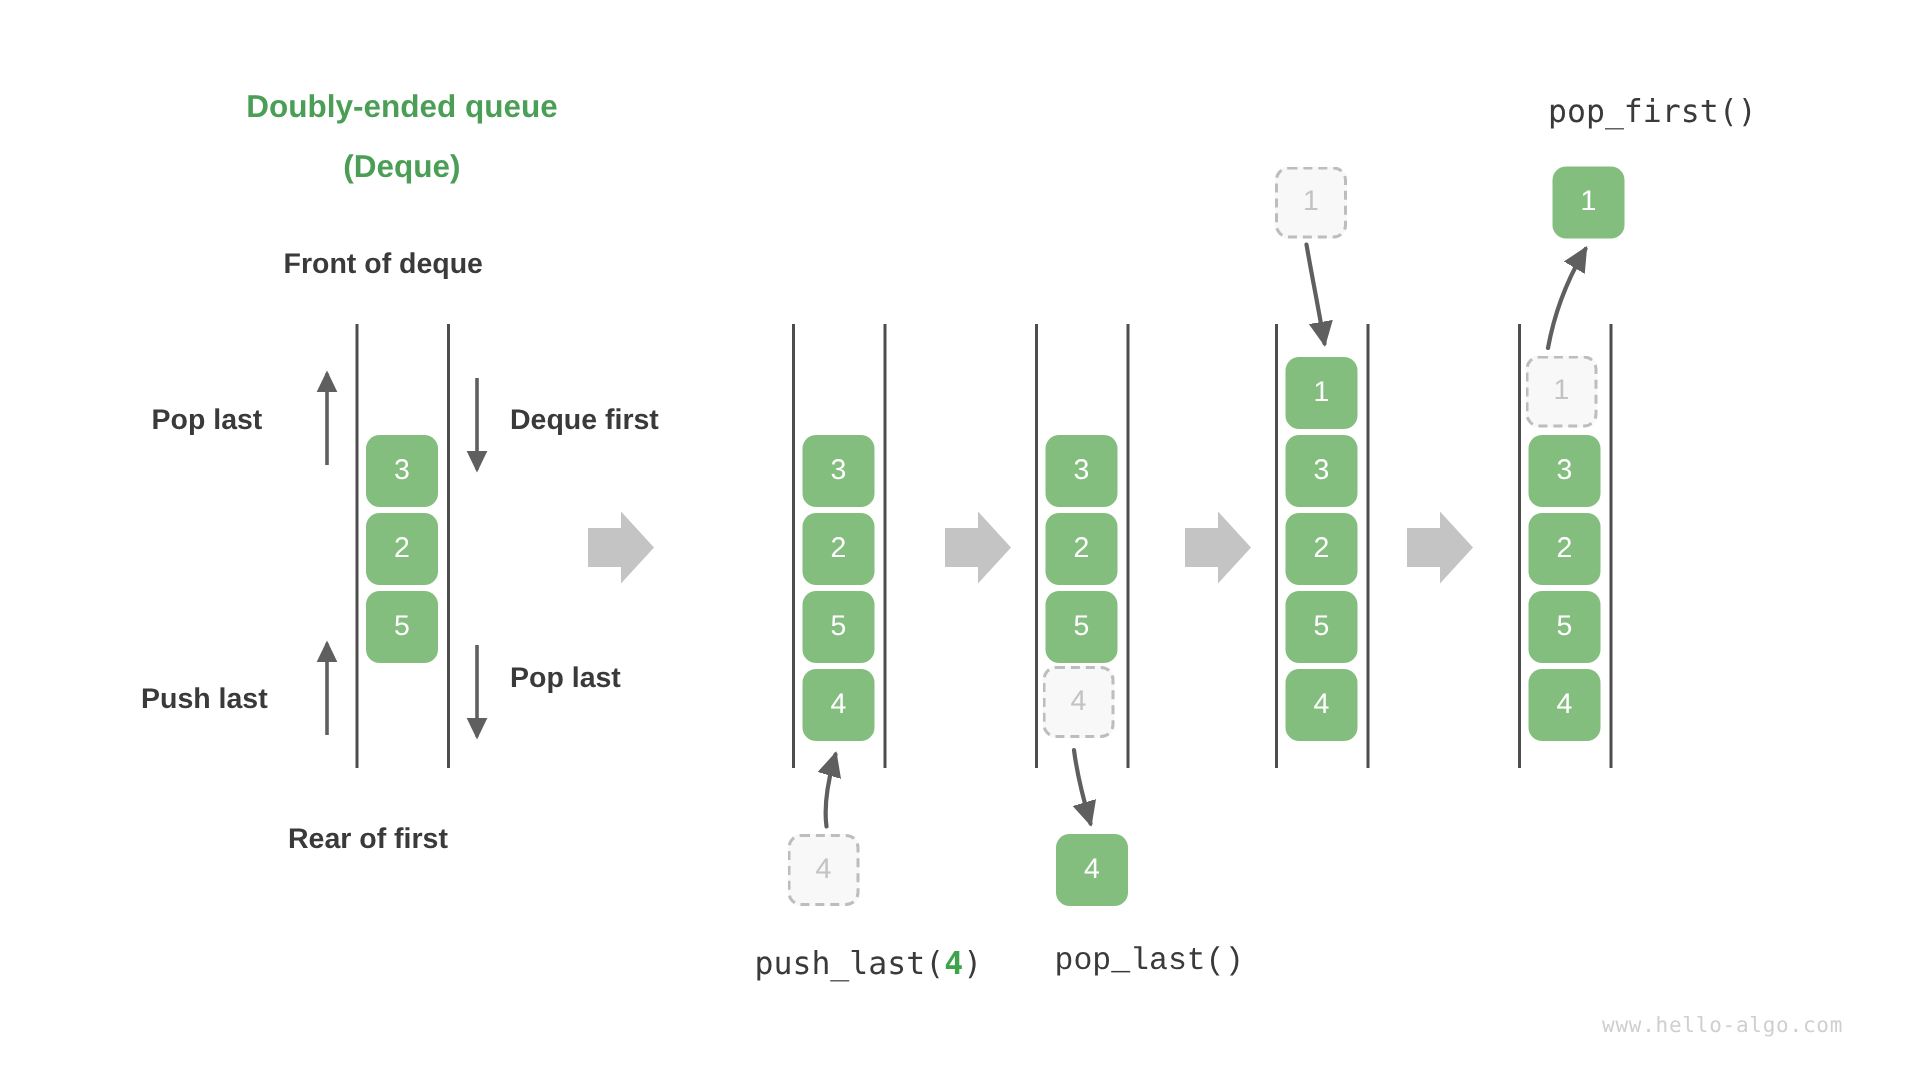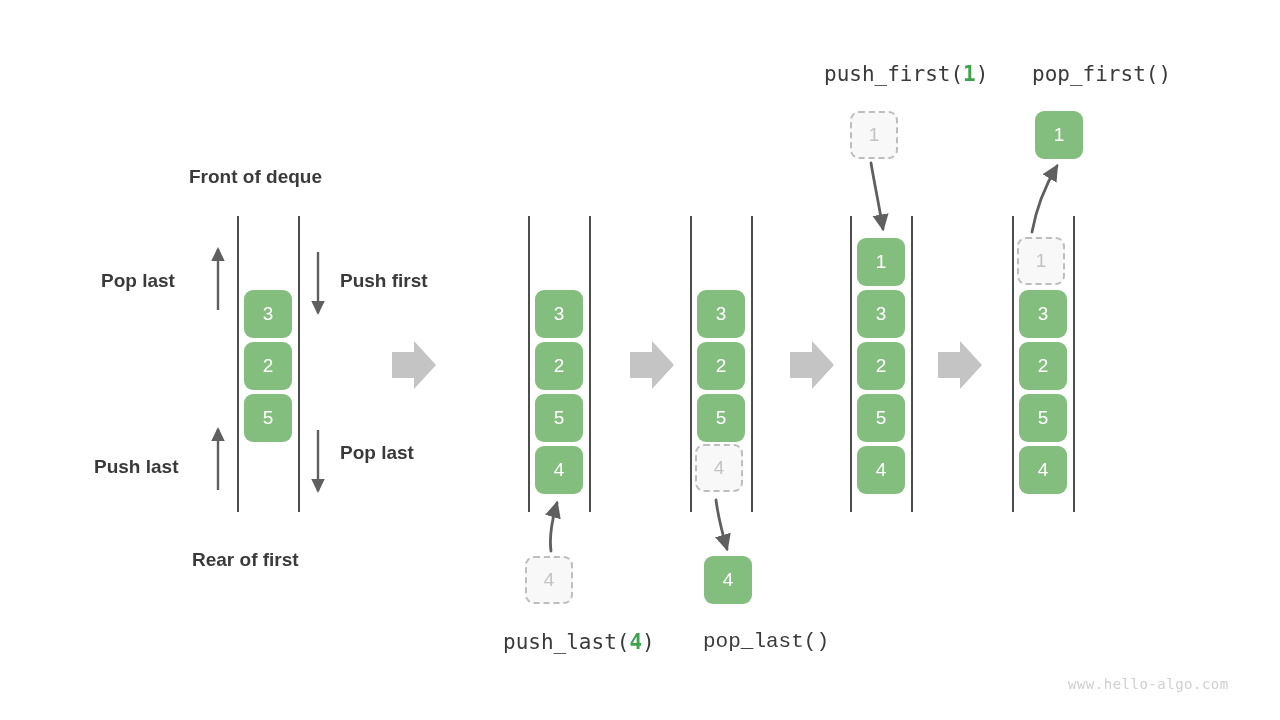--- a/index.html
+++ b/index.html
@@ -43,32 +43,31 @@
   }
 
   
   .svgover{position:absolute;left:0;top:0;width:1280px;height:720px;pointer-events:none;}
 </style>
 </head>
 <body>
 
 <div class="stage">
 
+  <div class="title" style="left:118px;top:60px;width:300px;">Doubly-ended queue</div>
+  <div class="title" style="left:118px;top:100px;width:300px;">(Deque)</div>
 
   <div class="lbl" style="left:189px;top:166px;">Front of deque</div>
   <div class="lbl" style="left:192px;top:549px;">Rear of first</div>
 
   <div class="lbl" style="left:101px;top:270px;">Pop last</div>
-  <div class="lbl" style="left:340px;top:270px;">Push first</div>
+  <div class="lbl" style="left:340px;top:270px;">Deque first</div>
   <div class="lbl" style="left:94px;top:456px;">Push last</div>
   <div class="lbl" style="left:340px;top:442px;">Pop last</div>
 
-  <div class="mono" style="left:824px;top:62px;">
-    <span>push_first(</span><span class="arg">1</span><span>)</span>
-  </div>
   <div class="mono" style="left:1032px;top:62px;">pop_first()</div>
 
   <div class="mono" style="left:503px;top:630px;">
     <span>push_last(</span><span class="arg">4</span><span>)</span>
   </div>
   <div class="mono" style="left:703px;top:630px;font-family:Liberation Mono, monospace;">pop_last()</div>
 
   <div class="rail" style="left:237px;top:216px;height:296px;"></div>
   <div class="rail" style="left:298px;top:216px;height:296px;"></div>
 

